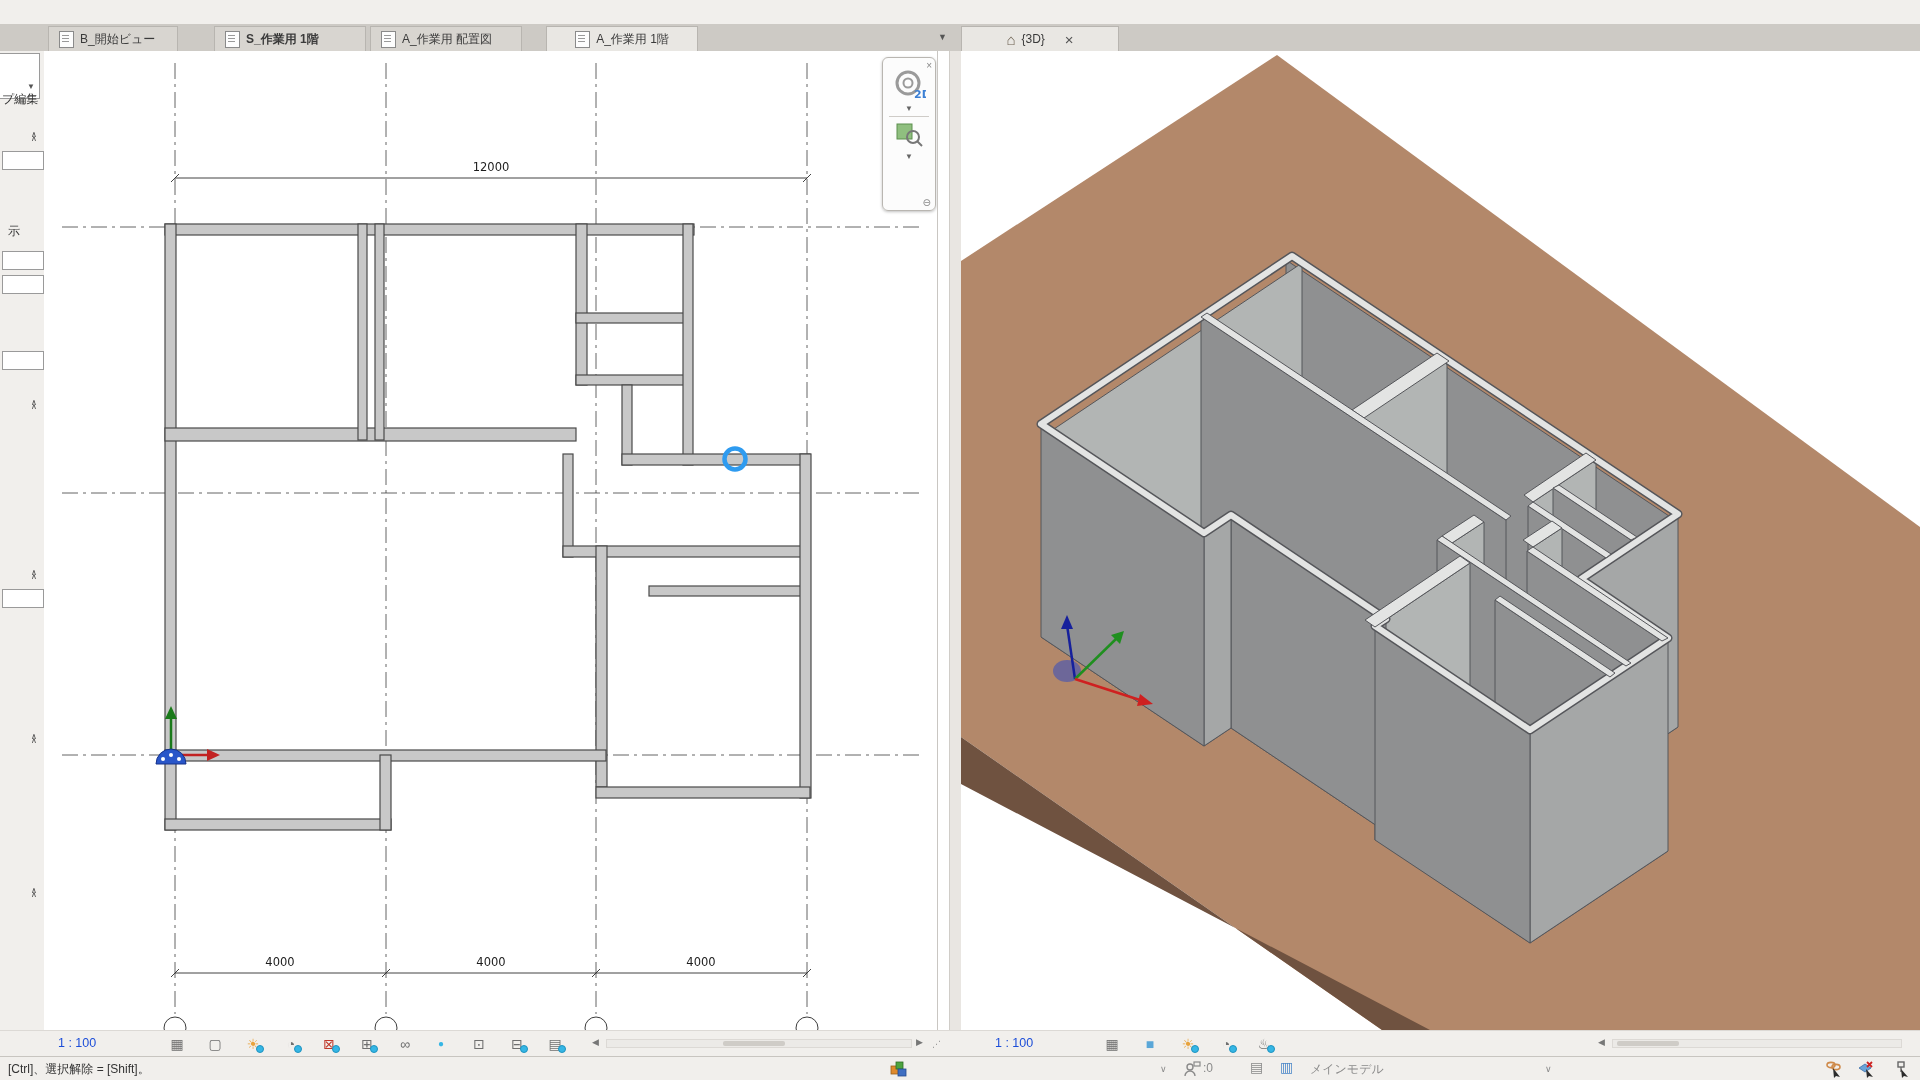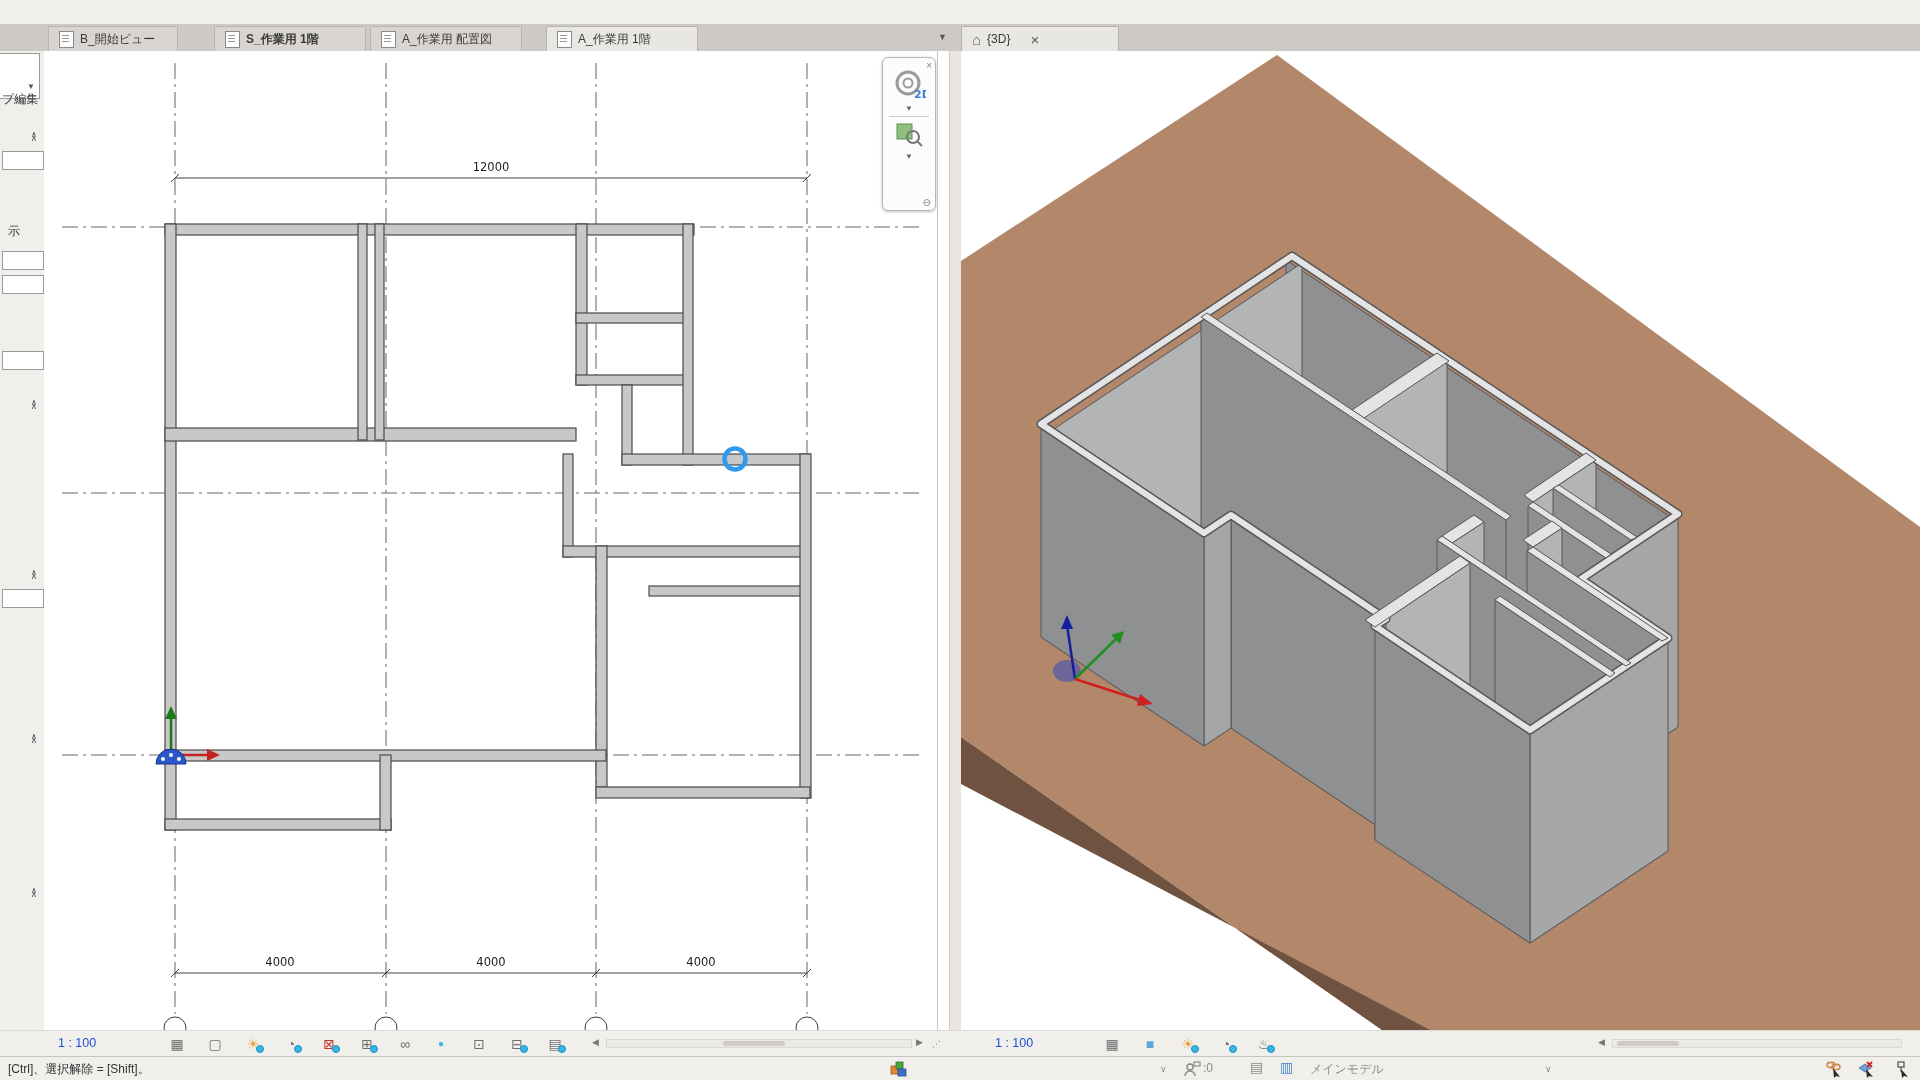--- a/index.html
+++ b/index.html
@@ -5,21 +5,21 @@
   html,body{margin:0;padding:0;width:1920px;height:1080px;overflow:hidden;
     font-family:"Liberation Sans","DejaVu Sans",sans-serif;background:#f1efec;}
   .abs{position:absolute;}
   #app{position:absolute;inset:0;width:1920px;height:1080px;background:#f1efec;}
 
   
   #top-strip{left:0;top:0;width:1920px;height:24px;background:#f1efec;border-bottom:1px solid #e3e0dc;}
   #tab-bar{left:0;top:24px;width:1920px;height:27px;background:#cdcac5;}
   .vtab{position:absolute;top:2px;height:25px;background:#d8d5d0;border:1px solid #b8b5b0;border-bottom:none;
     display:flex;align-items:center;gap:6px;padding:0 10px;font-size:12px;color:#3a3a3a;box-sizing:border-box;}
-  .vtab.active{background:#e9e7e3;}
+  .vtab.active{background:#e9e7e3;justify-content:center;}
   .vtab .ticon{width:13px;height:15px;background:#fdfdfd;border:1px solid #8a8a8a;position:relative;flex:0 0 auto;}
   .vtab .ticon::after{content:"";position:absolute;left:2px;top:3px;width:7px;height:1px;background:#9a9a9a;box-shadow:0 3px 0 #9a9a9a,0 6px 0 #9a9a9a;}
   .tab-caret{position:absolute;top:8px;font-size:9px;color:#555;}
   .home-glyph{font-size:15px;color:#6b5f4e;line-height:1;}
   .close-glyph{font-size:15px;color:#555;margin-left:14px;cursor:default;}
 
   
   #props{left:0;top:51px;width:44px;height:979px;background:#f1efec;border-right:1px solid #d8d5d0;font-size:12px;color:#333;}
   .pbox{position:absolute;background:#fff;border:1px solid #9a9a9a;}
   .chev2{position:absolute;right:4px;width:12px;text-align:center;font-size:8px;line-height:4px;color:#444;}

